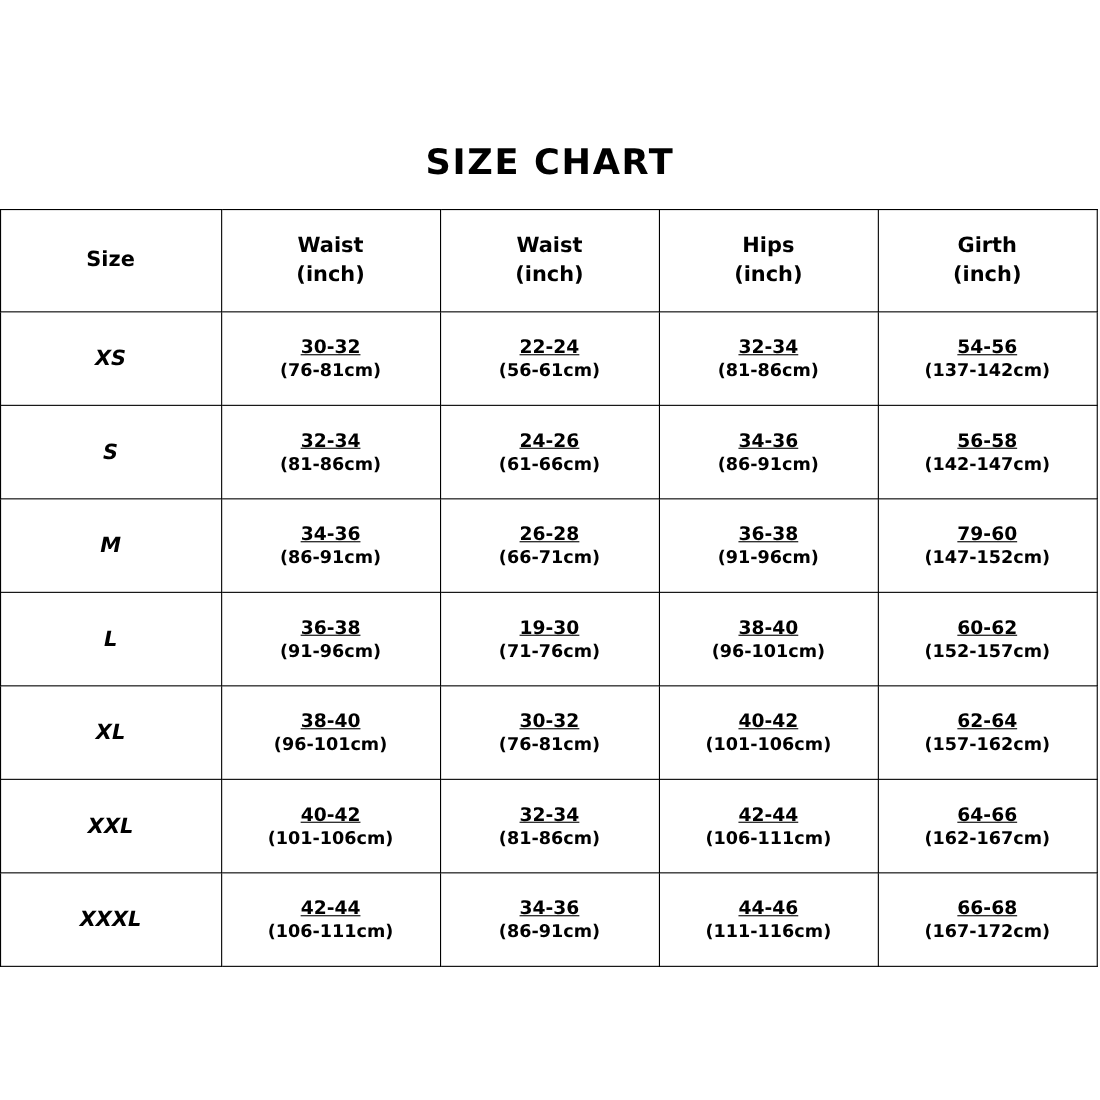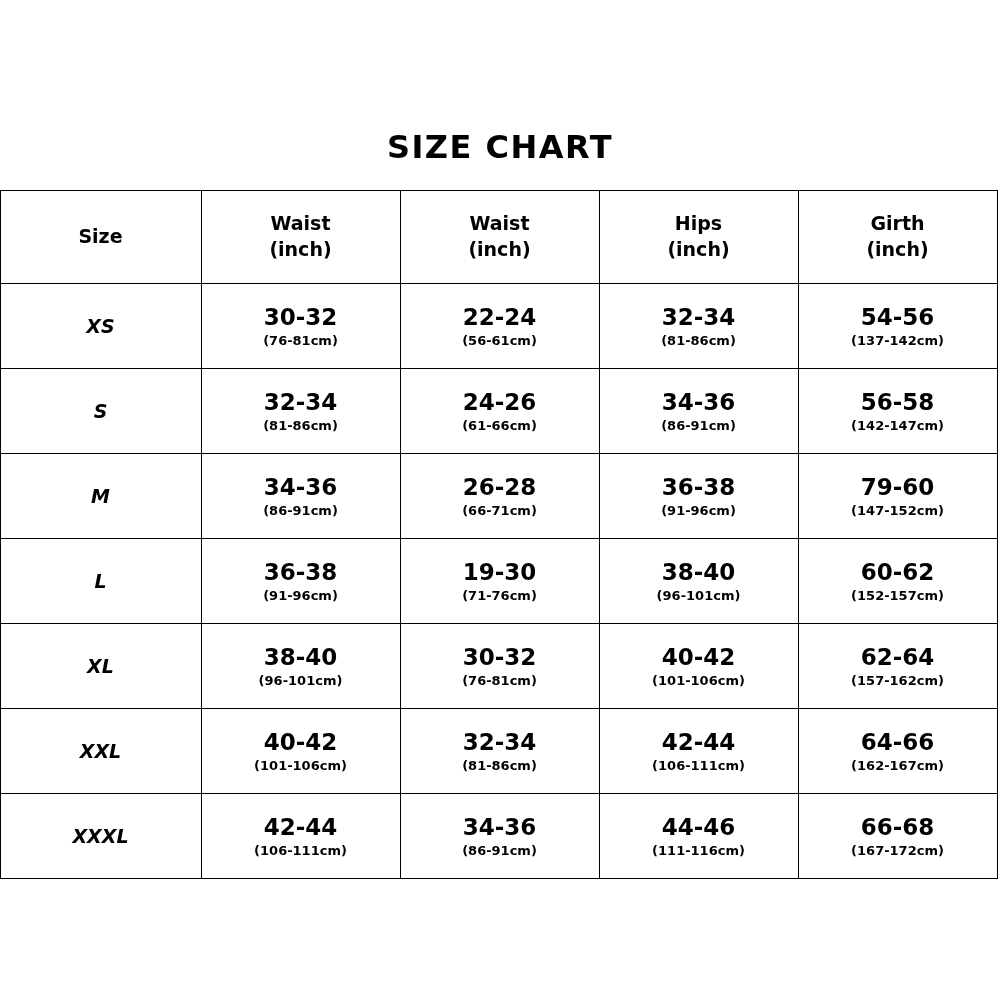--- a/index.html
+++ b/index.html
@@ -59,22 +59,22 @@
   }
   table.size-table tbody td {
     height: 84px;
     font-size: 19px;
     line-height: 1.3;
   }
   .col-size { width: 200px; }
   .col-data { width: 198px; }
   .hdr-line1 { display: block; }
   .hdr-line2 { display: block; }
-  .cell-inch { display: block; font-size: 23px; }
-  .cell-cm { display: block; font-size: 13px; }
+  .cell-inch { display: block; font-size: 17px; text-decoration: underline; }
+  .cell-cm { display: block; font-size: 16px; }
   td.size-cell { font-size: 20px; font-style: italic; }
 </style>
 </head>
 <body>
 
 <div class="page">
 
   <div class="chart-title">SIZE  CHART</div>
 
   <div class="table-wrap">

